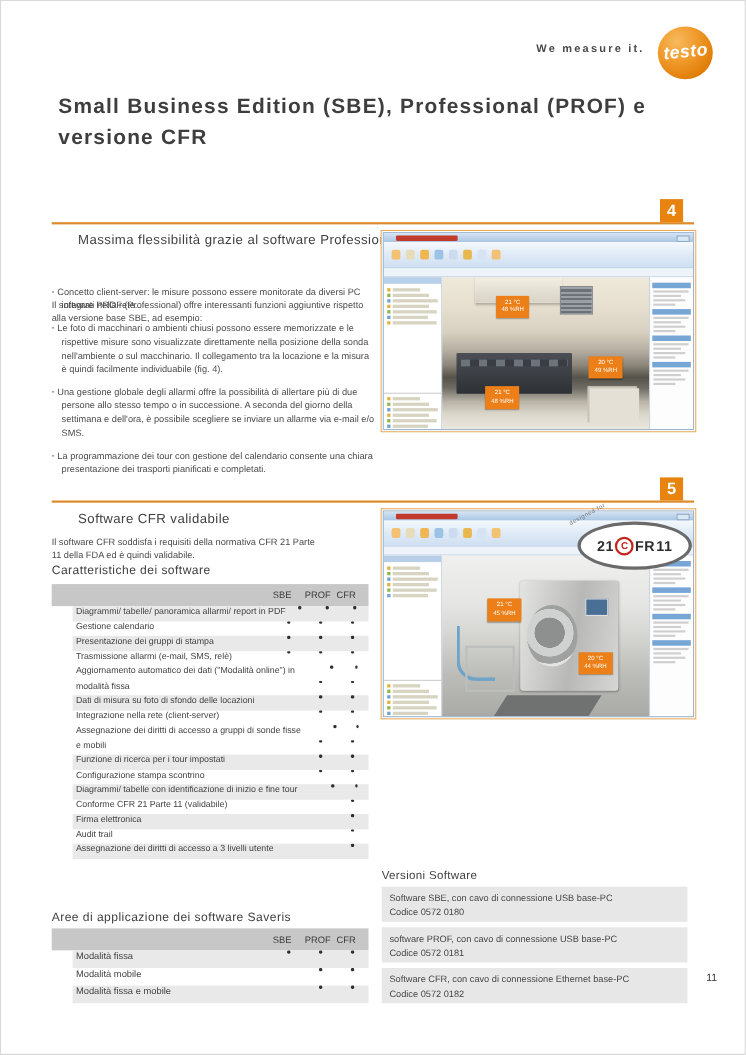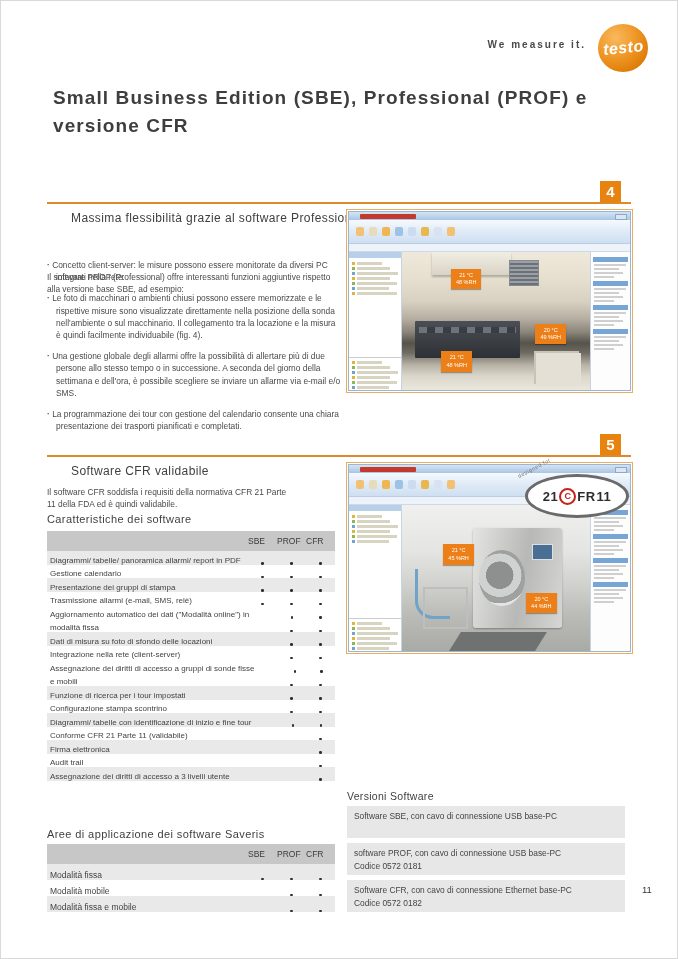--- a/index.html
+++ b/index.html
@@ -29,21 +29,21 @@
   .sec-body{position:absolute;left:47px;width:294px;font-size:8.4px;line-height:1.45;color:#4a4a4a;}
   .bullets{list-style:none;margin:0;padding:0;}
   .bullets li{margin:0 0 9px 0;padding-left:9px;text-indent:-9px;}
   .bullets li:before{content:"\00B7\00A0";font-weight:bold;}
   
   .tbl-title{position:absolute;left:47px;font-size:11px;color:#3f3f3f;letter-spacing:0.4px;}
   .tbl{position:absolute;left:47px;width:288px;}
   .t-head{height:20px;background:#c7c7c7;display:flex;align-items:center;font-size:8.5px;color:#3a3a3a;}
   .t-head .sp{flex:1;}
   .t-head .col{width:29px;}
-  .t-line{display:flex;align-items:flex-end;height:13.5px;font-size:8px;color:#434343;}
+  .t-line{display:flex;align-items:flex-start;height:13.5px;font-size:8px;color:#434343;margin-left:19px;}
   .areas .t-line{height:16px;font-size:8.5px;}
   .t-line.shade{background:#e9e9e9;}
   .t-label{flex:1;padding-left:3px;white-space:nowrap;overflow:visible;}
   .t-mark{width:29px;display:flex;align-items:center;justify-content:center;}
   .dot{width:2.5px;height:2.5px;border-radius:50%;background:#2f2f2f;}
   
   .versions-title{position:absolute;left:347px;top:790px;font-size:10.5px;color:#3f3f3f;letter-spacing:0.3px;}
   .versions{position:absolute;left:347px;top:806px;width:278px;}
   .v-item{background:#e7e7e7;height:24px;padding:4px 7px;margin-bottom:5px;
     font-size:8.4px;line-height:1.55;color:#454545;}
@@ -603,20 +603,21 @@
       <div class="t-mark">
         <div class="dot"></div>
       </div>
     </div>
   </div>
 
 <div class="versions-title">Versioni Software</div>
 <div class="versions">
     <div class="v-item">
       <div>Software SBE, con cavo di connessione USB base-PC</div>
+      <div>Codice 0572 0180</div>
     </div>
     <div class="v-item">
       <div>software PROF, con cavo di connessione USB base-PC</div>
       <div>Codice 0572 0181</div>
     </div>
     <div class="v-item">
       <div>Software CFR, con cavo di connessione Ethernet base-PC</div>
       <div>Codice 0572 0182</div>
     </div>
   </div>

